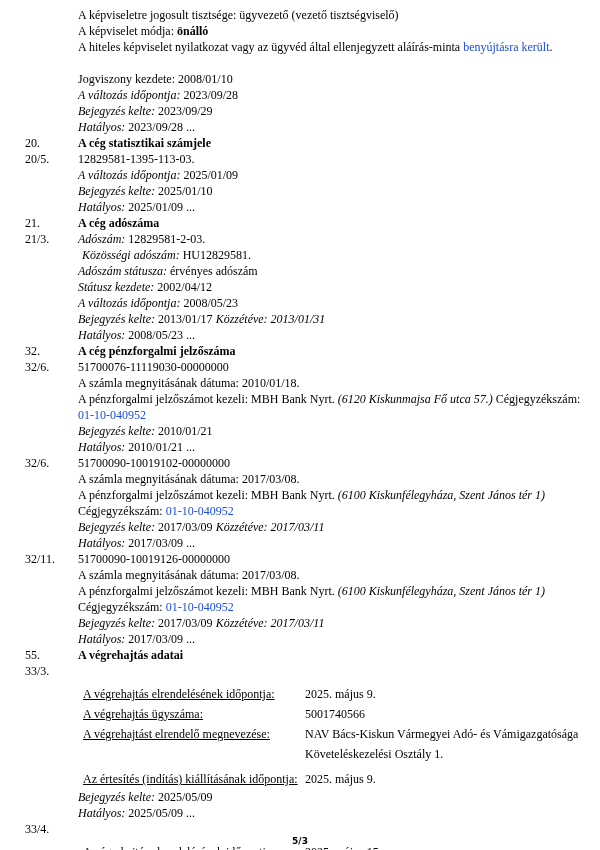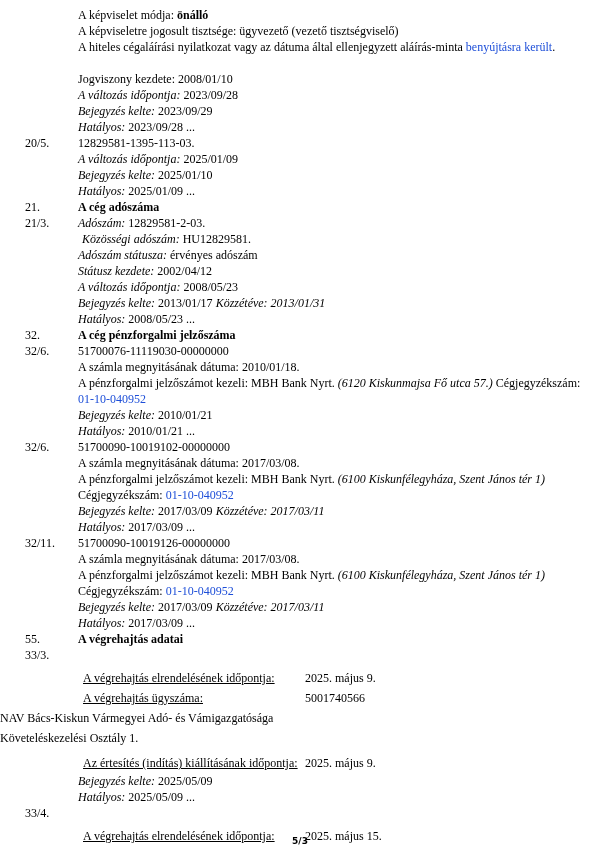--- a/index.html
+++ b/index.html
@@ -31,46 +31,50 @@
     font-weight:bold; font-size:9px; line-height:11px;
   }
 </style>
 </head>
 <body>
 
 <div class="page">
   <div id="doc-body">
       <div class="row">
         <div class="num"></div>
+        <div class="content"><span>A képviseletre jogosult tisztsége: ügyvezető (vezető tisztségviselő)</span></div>
+      </div>
+      <div class="row">
+        <div class="num"></div>
         <div class="content"><span>A képviselet módja: </span><span class="seg-b">önálló</span></div>
       </div>
       <div class="row">
         <div class="num"></div>
-        <div class="content"><span>A képviseletre jogosult tisztsége: ügyvezető (vezető tisztségviselő)</span></div>
-      </div>
-      <div class="row">
-        <div class="num"></div>
-        <div class="content"><span>A hiteles cégaláírási nyilatkozat vagy az dátuma által ellenjegyzett aláírás-minta </span><span class="seg-a">benyújtásra került</span><span>.</span></div>
+        <div class="content"><span>A hiteles képviselet nyilatkozat vagy az ügyvéd által ellenjegyzett aláírás-minta </span><span class="seg-a">benyújtásra került</span><span>.</span></div>
       </div>
       <div class="gap" style="height: 16px;"></div>
       <div class="row">
         <div class="num"></div>
         <div class="content"><span>Jogviszony kezdete: 2008/01/10</span></div>
       </div>
       <div class="row">
         <div class="num"></div>
         <div class="content"><span class="seg-i">A változás időpontja: </span><span>2023/09/28</span></div>
       </div>
       <div class="row">
         <div class="num"></div>
         <div class="content"><span class="seg-i">Bejegyzés kelte: </span><span>2023/09/29</span></div>
       </div>
       <div class="row">
         <div class="num"></div>
         <div class="content"><span class="seg-i">Hatályos: </span><span>2023/09/28 ...</span></div>
+      </div>
+      <div class="row">
+        <div class="num">20.</div>
+        <div class="content"><span class="seg-b">A cég statisztikai számjele</span></div>
       </div>
       <div class="row">
         <div class="num">20/5.</div>
         <div class="content"><span>12829581-1395-113-03.</span></div>
       </div>
       <div class="row">
         <div class="num"></div>
         <div class="content"><span class="seg-i">A változás időpontja: </span><span>2025/01/09</span></div>
       </div>
       <div class="row">
@@ -200,20 +204,21 @@
       <div class="gap" style="height: 5px;"></div>
       <div class="kvrow">
         <div class="kvlabel">A végrehajtás elrendelésének időpontja:</div>
         <div class="kvvalue">2025. május 9.</div>
       </div>
       <div class="kvrow">
         <div class="kvlabel">A végrehajtás ügyszáma:</div>
         <div class="kvvalue">5001740566</div>
       </div>
       <div class="kvrow">
+        <div class="kvlabel">A végrehajtást elrendelő megnevezése:</div>
         <div class="kvvalue">NAV Bács-Kiskun Vármegyei Adó- és Vámigazgatósága Követeléskezelési Osztály 1.</div>
       </div>
       <div class="gap" style="height: 5px;"></div>
       <div class="kvrow">
         <div class="kvlabel">Az értesítés (indítás) kiállításának időpontja:</div>
         <div class="kvvalue">2025. május 9.</div>
       </div>
       <div class="row">
         <div class="num"></div>
         <div class="content"><span class="seg-i">Bejegyzés kelte: </span><span>2025/05/09</span></div>

